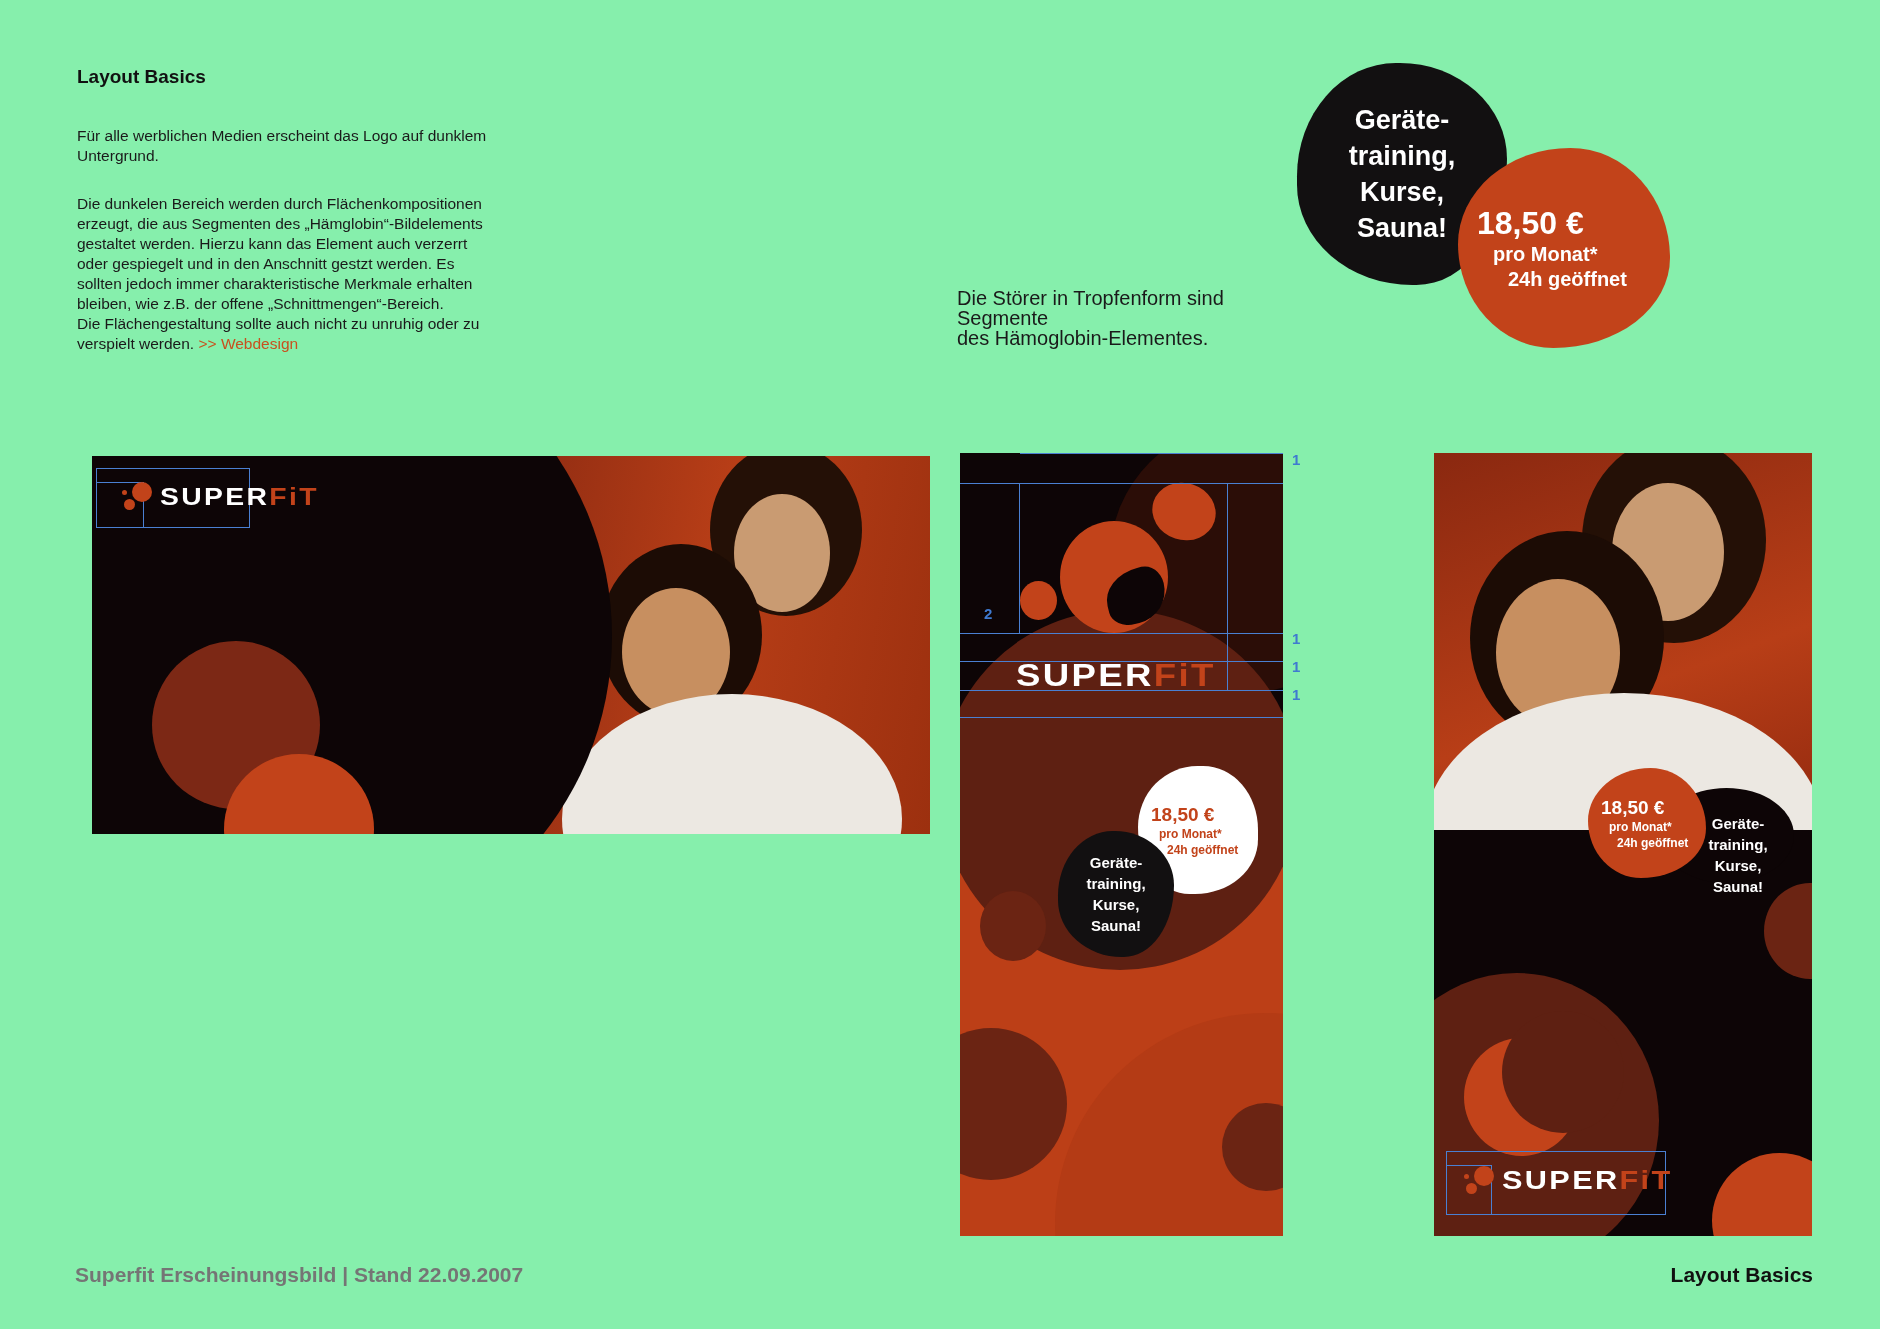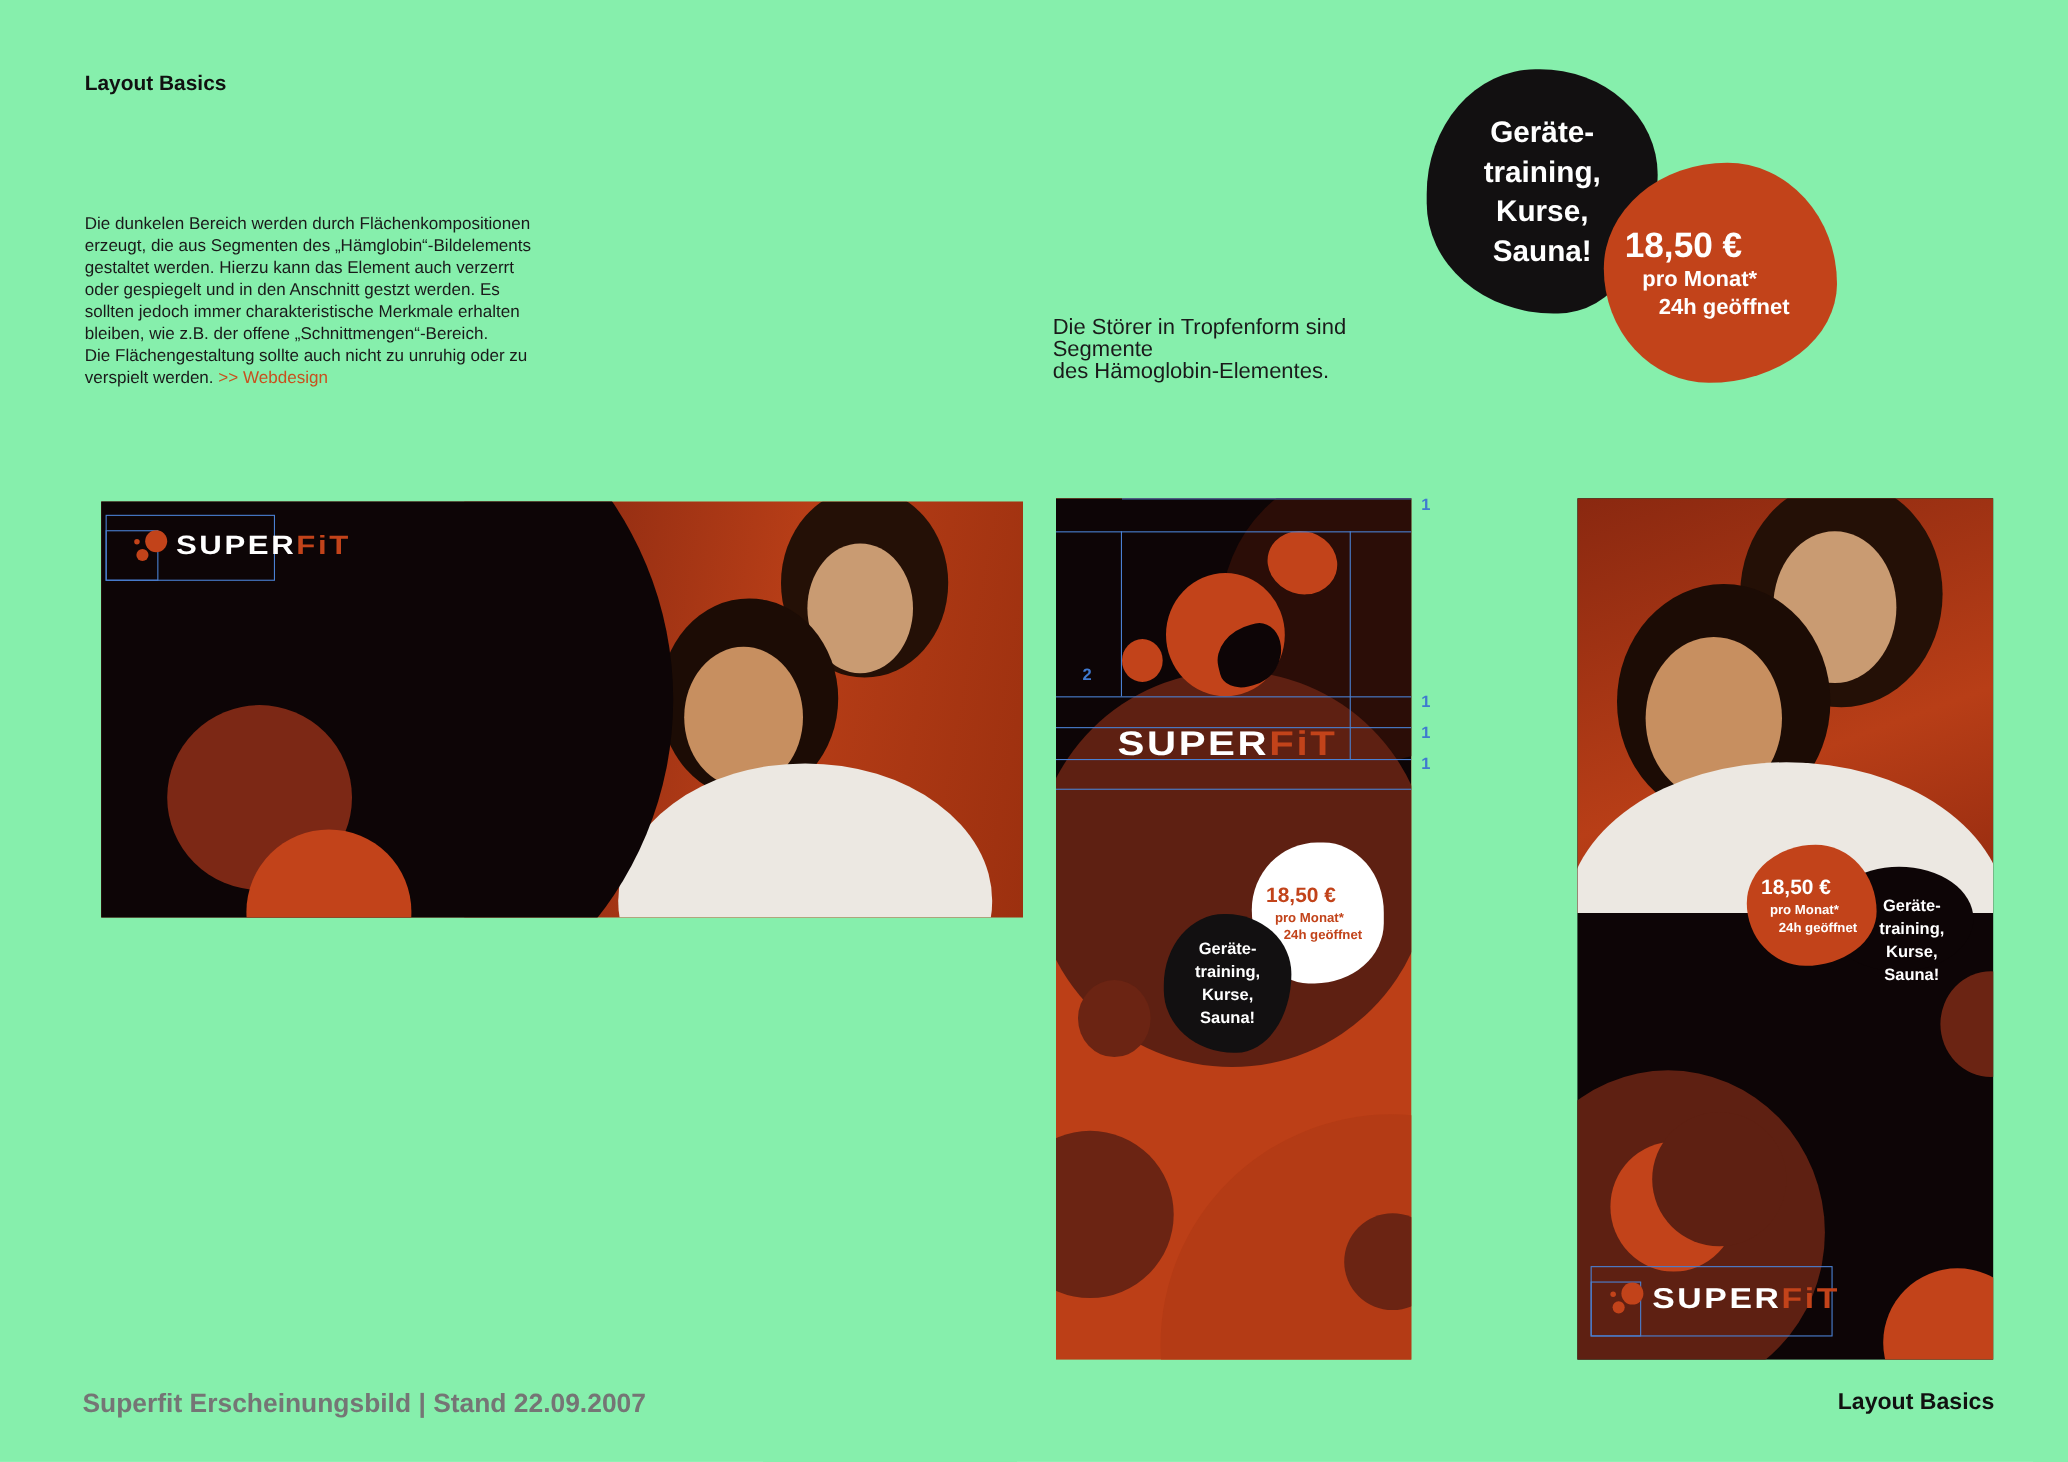--- a/index.html
+++ b/index.html
@@ -60,29 +60,33 @@
   .logo-dots .d3{width:5px;height:5px;left:0;top:8px;}
 
   
   .gl{position:absolute;background:#4a80d2;}
   .glh{height:1px;}
   .glv{width:1px;}
   .grect{position:absolute;border:1px solid #4a80d2;}
   .gnum{position:absolute;color:#3f7ad0;font-size:15px;font-weight:bold;}
 
   
-  .footer-left{position:absolute;left:75px;top:1263px;font-size:24px;font-weight:bold;color:#757575;}
+  .footer-left{position:absolute;left:75px;top:1263px;font-size:21px;font-weight:bold;color:#757575;}
   .footer-right{position:absolute;right:67px;top:1263px;font-size:21px;font-weight:bold;color:#111;}
 </style>
 </head>
 <body>
 
 <div class="page">
 
   <h1 class="doc-title">Layout Basics</h1>
+  <p class="para" style="top:90px;">
+    <span>Für alle werblichen Medien erscheint das Logo auf dunklem
+Untergrund.</span>
+  </p>
   <p class="para" style="top:158px;">
     <span>Die dunkelen Bereich werden durch Flächenkompositionen
 erzeugt, die aus Segmenten des „Hämglobin“-Bildelements
 gestaltet werden. Hierzu kann das Element auch verzerrt
 oder gespiegelt und in den Anschnitt gestzt werden. Es
 sollten jedoch immer charakteristische Merkmale erhalten
 bleiben, wie z.B. der offene „Schnittmengen“-Bereich.
 Die Flächengestaltung sollte auch nicht zu unruhig oder zu
 verspielt werden. </span><span class="link">&gt;&gt; Webdesign</span>
   </p>

